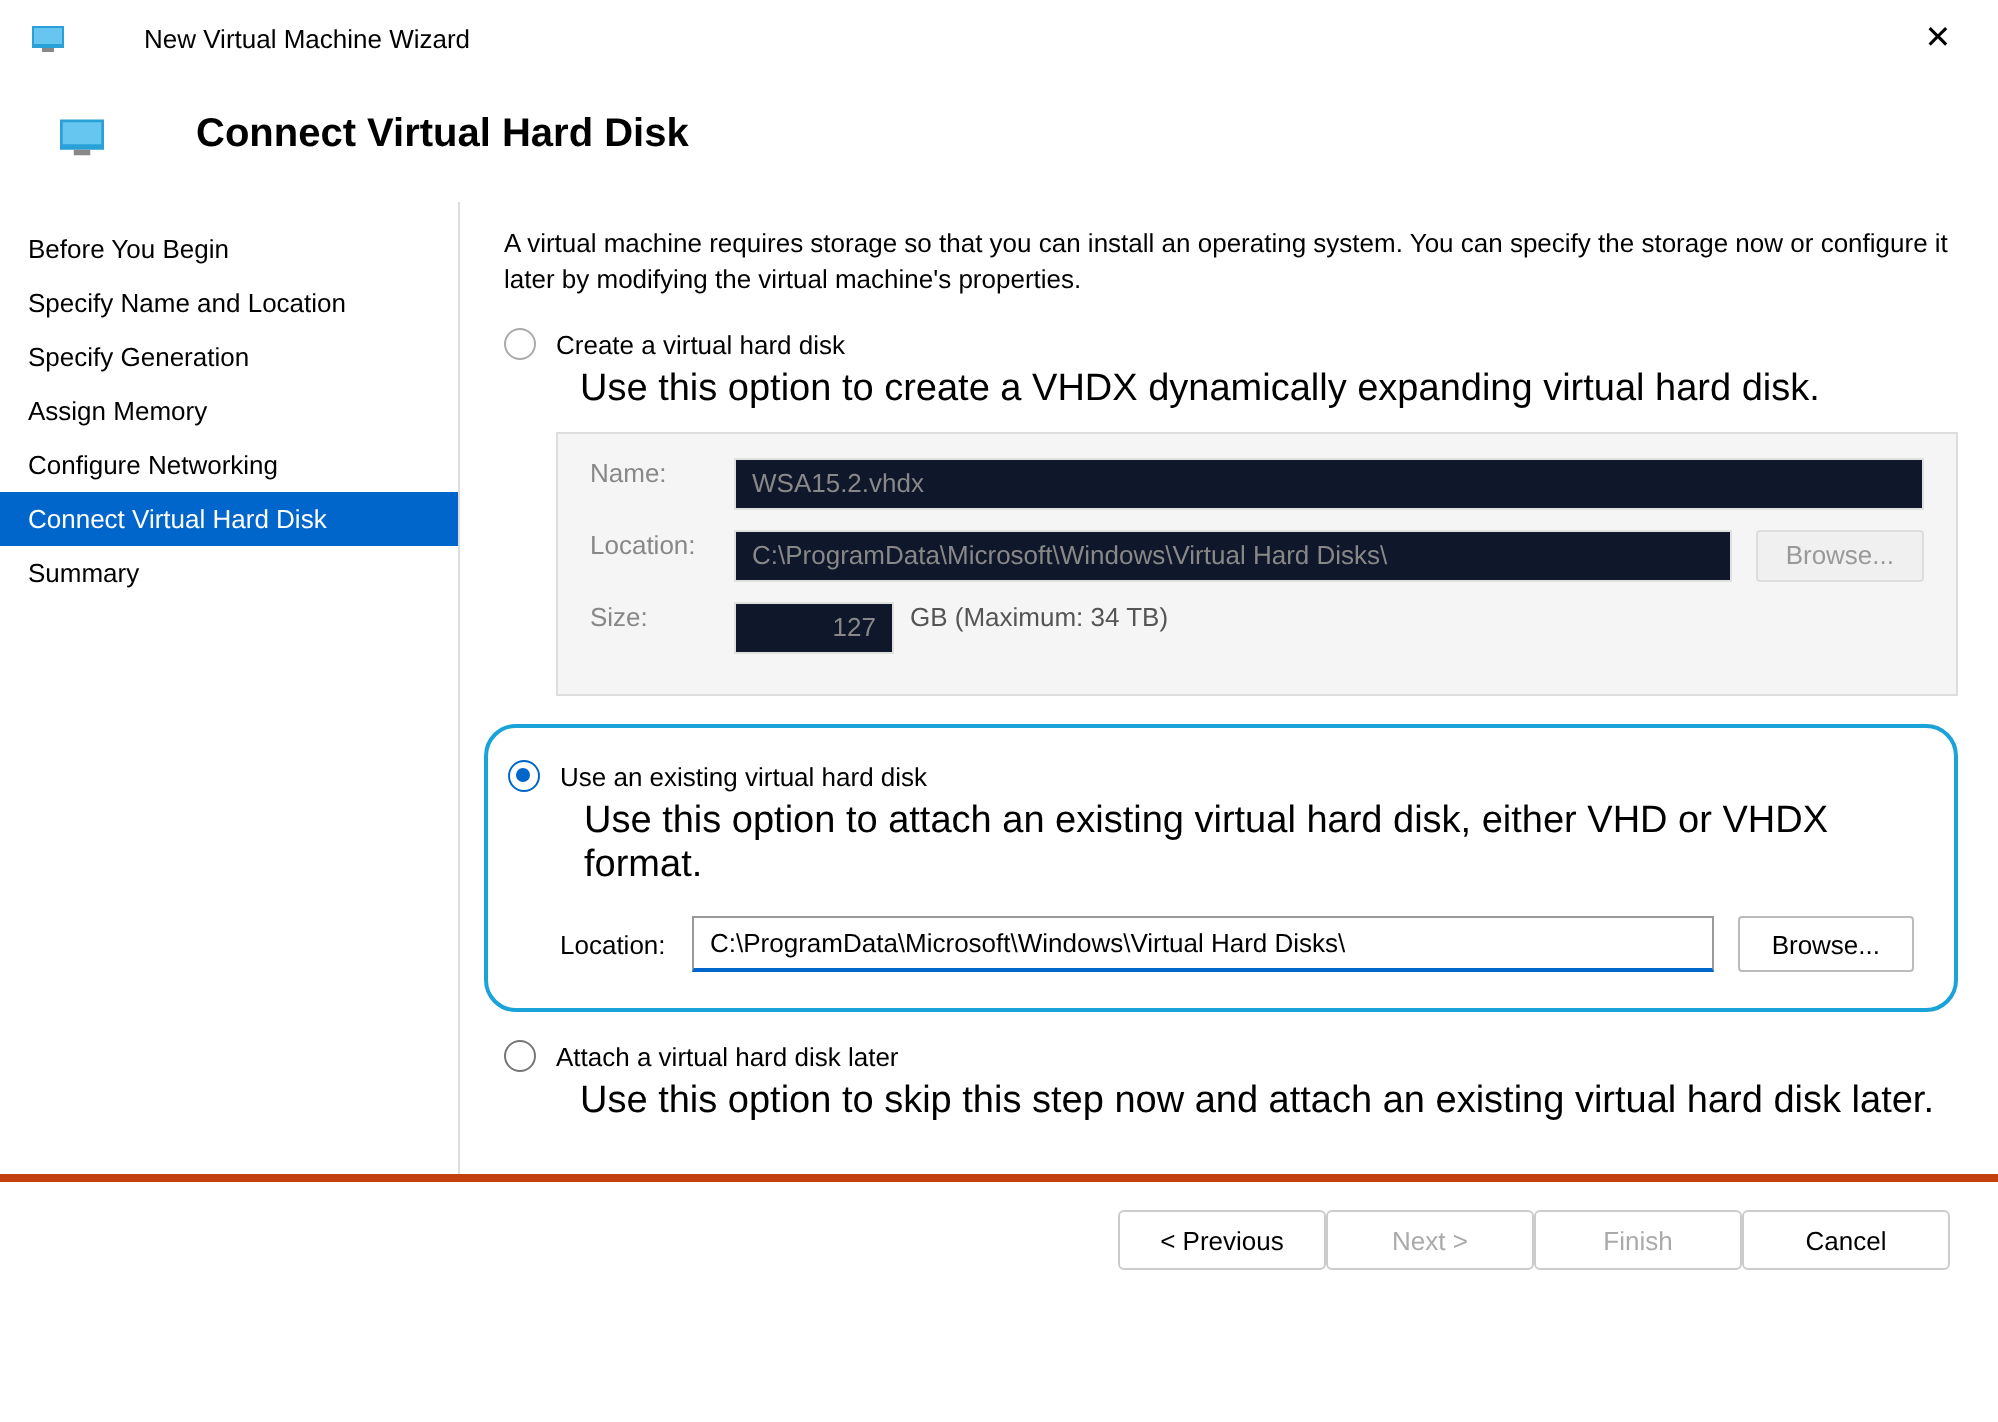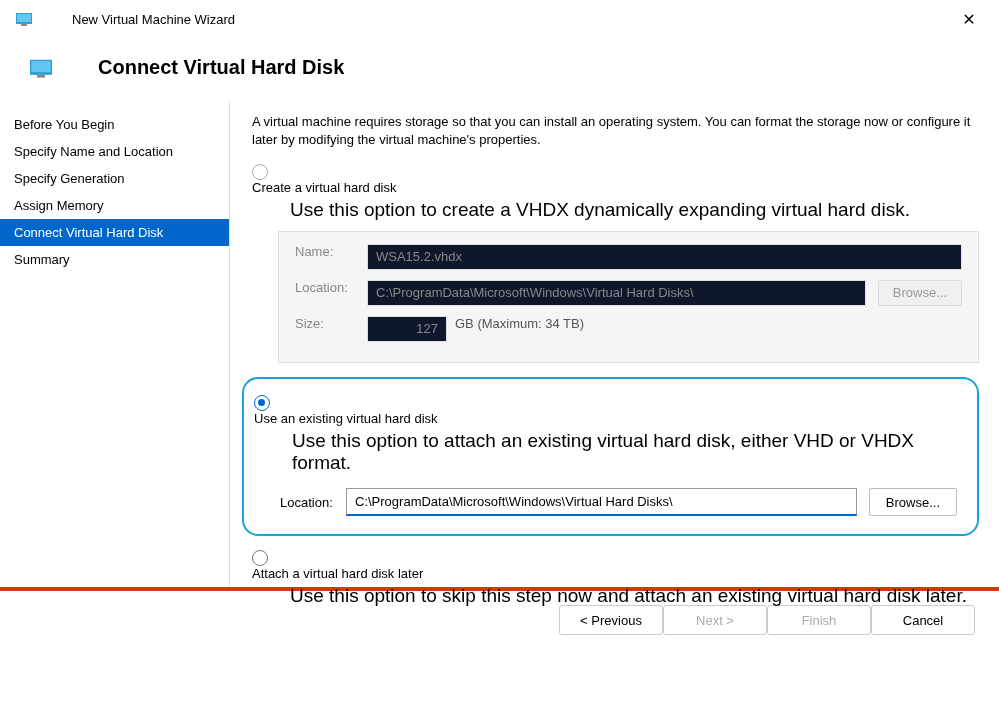--- a/index.html
+++ b/index.html
@@ -82,23 +82,22 @@
     .intro {
       font-size: 13px;
       line-height: 1.35;
       margin-bottom: 16px;
     }
     .option-block {
       margin-bottom: 14px;
     }
     .radio-row {
       display: flex;
-      align-items: flex-start;
+      align-items: flex-end;
       margin-bottom: 4px;
-      flex-direction: column;
     }
     .radio {
       width: 16px;
       height: 16px;
       border: 1.5px solid #777;
       border-radius: 50%;
       margin-right: 10px;
       position: relative;
       flex-shrink: 0;
     }
@@ -237,26 +236,27 @@
     <h1>Connect Virtual Hard Disk</h1>
   </div>
 
   <div class="body">
 
     <div class="sidebar">
       <div class="sidebar-item">Before You Begin</div>
       <div class="sidebar-item">Specify Name and Location</div>
       <div class="sidebar-item">Specify Generation</div>
       <div class="sidebar-item">Assign Memory</div>
+      <div class="sidebar-item">Configure Networking</div>
       <div class="sidebar-item selected">Connect Virtual Hard Disk</div>
       <div class="sidebar-item">Summary</div>
     </div>
 
     <div class="content">
-      <div class="intro">A virtual machine requires storage so that you can install an operating system. You can format the storage now or configure it later by modifying the virtual machine's properties.</div>
+      <div class="intro">A virtual machine requires storage so that you can install an operating system. You can specify the storage now or configure it later by modifying the virtual machine's properties.</div>
 
       <div class="option-block">
         <div class="radio-row">
           <span class="radio disabled"></span>
           <span class="opt-title">Create a virtual hard disk</span>
         </div>
         <div class="opt-desc">Use this option to create a VHDX dynamically expanding virtual hard disk.</div>
         <div class="disabled-panel">
           <div class="form-row">
             <span class="lbl">Name:</span>

